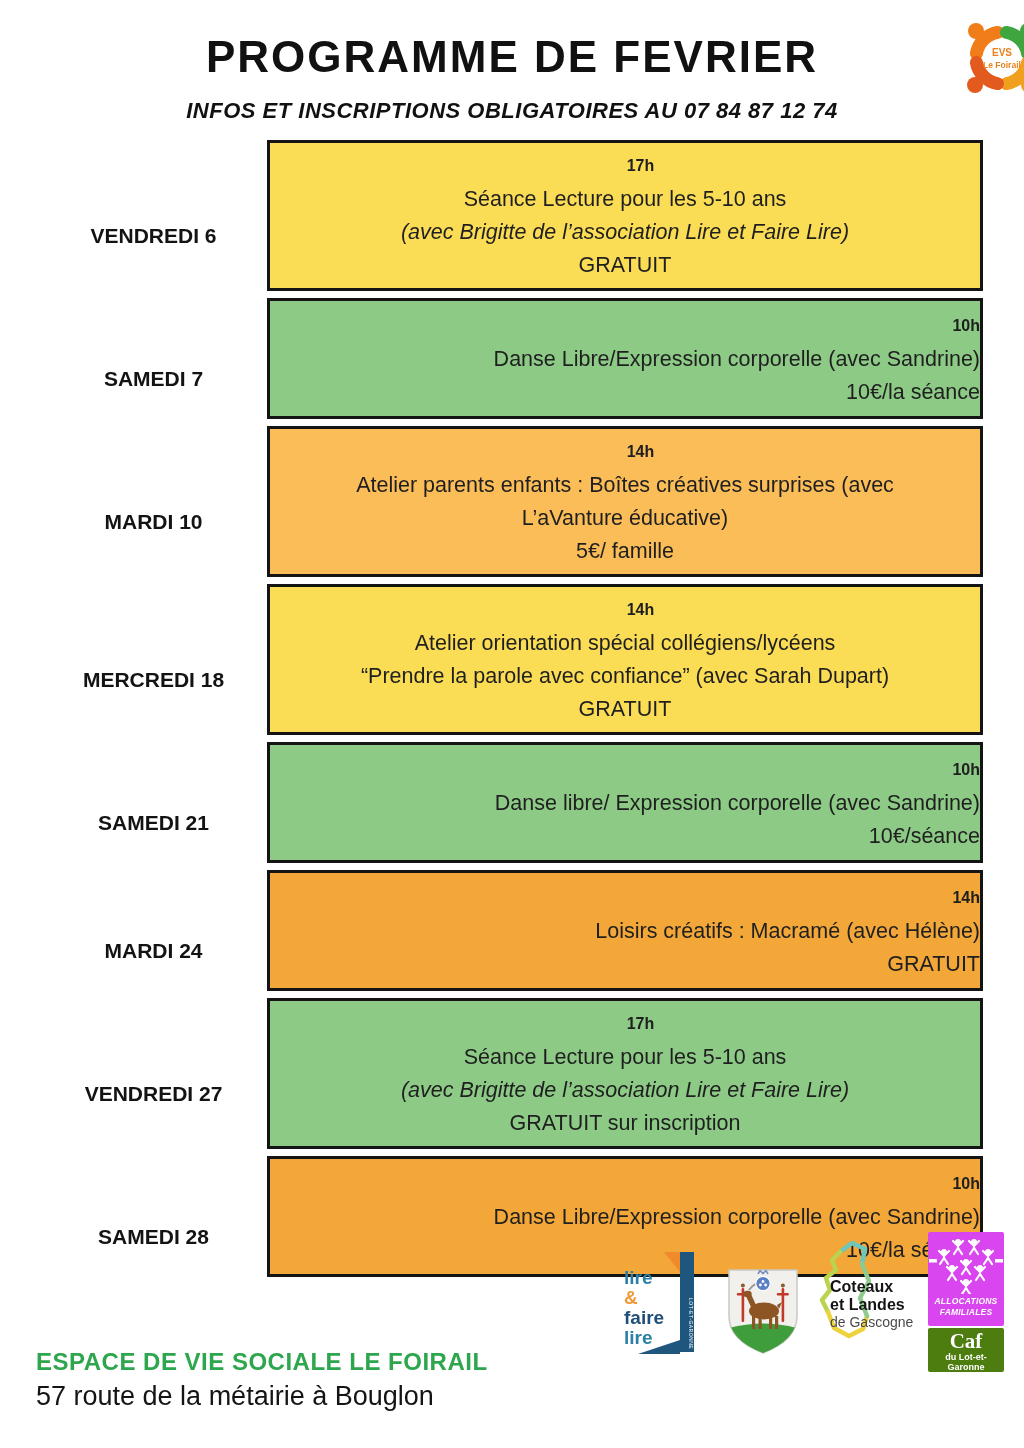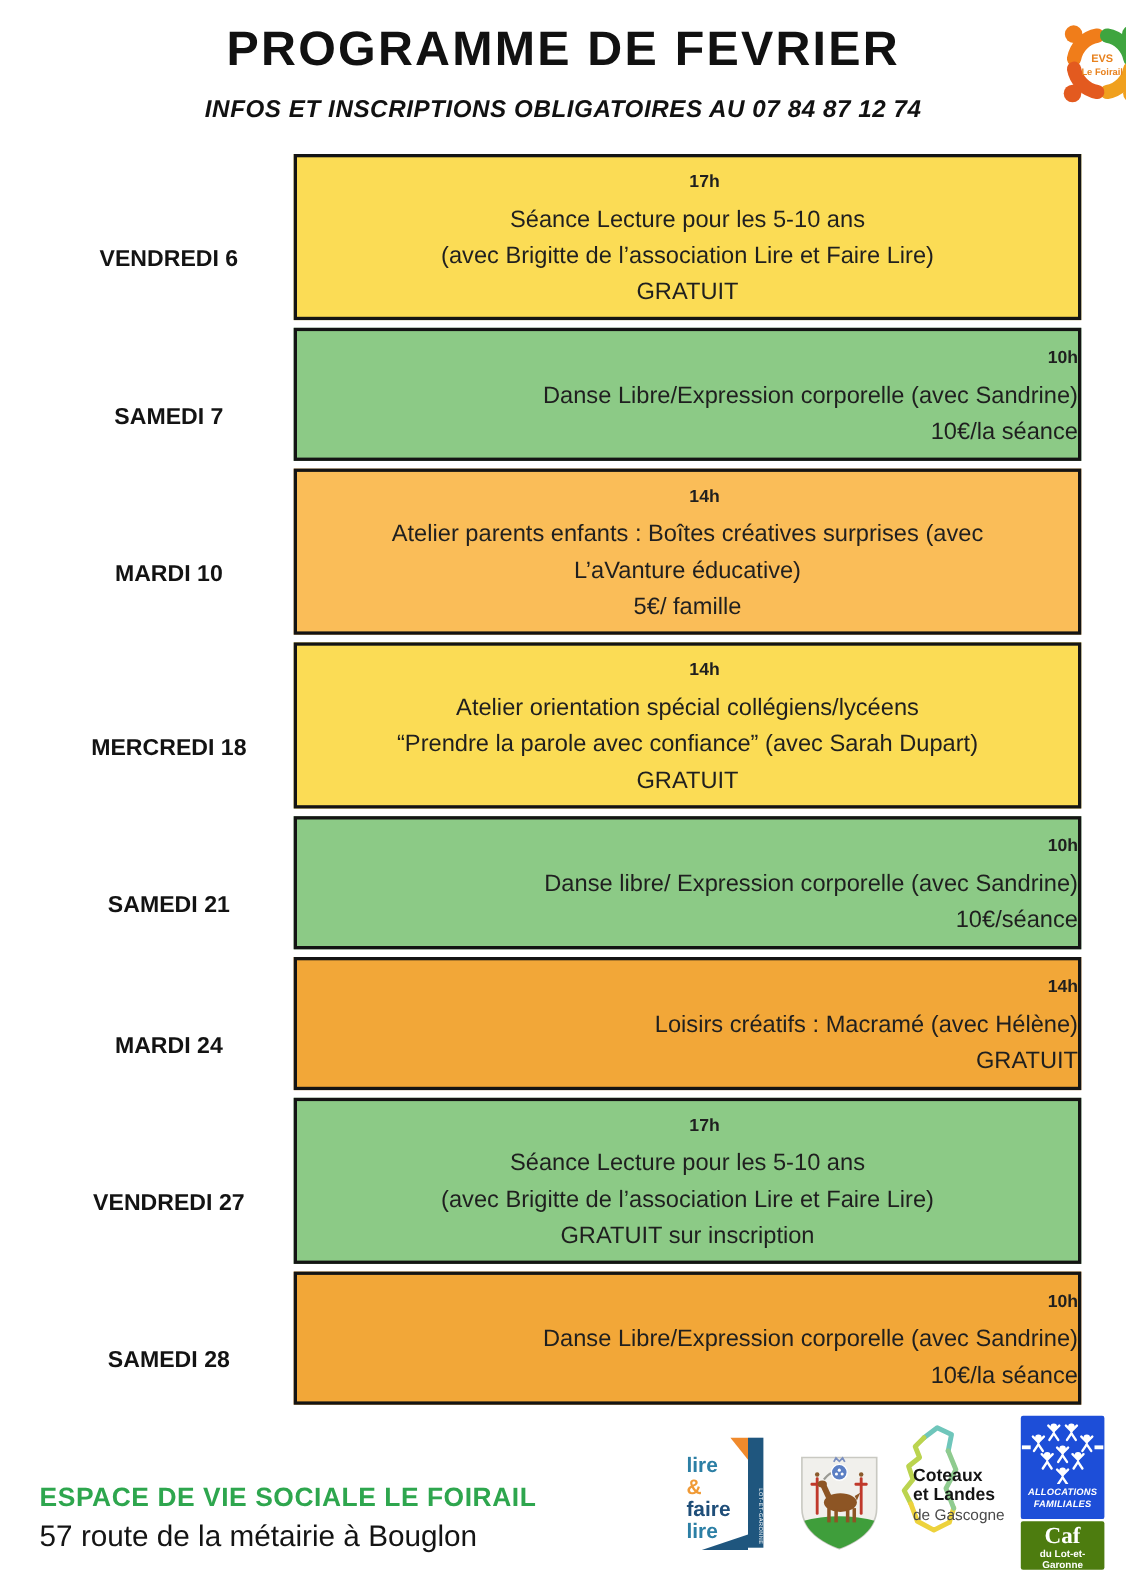--- a/index.html
+++ b/index.html
@@ -1,44 +1,44 @@
 <!DOCTYPE html>
 <html><head>
 <meta charset="utf-8">
 <style>
   html,body{margin:0;padding:0;}
   body{width:1024px;height:1448px;background:#ffffff;font-family:"Liberation Sans",sans-serif;position:relative;overflow:hidden;}
   .page{position:absolute;inset:0;}
 
   
   .header{position:absolute;top:20px;left:0;width:1024px;text-align:center;}
-  .title{font-size:44px;font-weight:bold;letter-spacing:2px;color:#111;margin:0 0 0 0;}
+  .title{font-size:44px;font-weight:bold;letter-spacing:2px;color:#111;margin:12px 0 0 0;}
   .subtitle{font-size:22px;font-weight:bold;font-style:italic;color:#111;margin-top:16px;letter-spacing:0.5px;}
 
   
   .evs-logo{position:absolute;left:952px;top:8px;width:100px;height:100px;text-decoration:underline;}
 
   
   .schedule{position:absolute;top:140px;left:0;width:1024px;}
   .row{display:flex;margin:0 41px 7px 0;}
   .day-col{width:267px;display:flex;align-items:center;justify-content:center;padding-left:40px;box-sizing:border-box;}
   .day{font-size:21px;font-weight:bold;color:#131313;letter-spacing:0;white-space:nowrap;margin-top:40px;}
   .event-box{flex:1;border:3px solid #141414;box-sizing:border-box;display:flex;flex-direction:column;justify-content:center;text-align:center;color:#1f1f1f;}
   .h3{height:151px;}
   .h2{height:121px;align-items:flex-end;}
   .time{font-size:16px;font-weight:bold;line-height:34px;padding-left:31px;}
   .line{font-size:21.5px;line-height:33px;}
-  .italic{}
+  .italic{font-style:italic;}
 
   
   .footer-left{position:absolute;left:36px;top:1348px;}
   .org{font-size:24px;font-weight:bold;letter-spacing:0.5px;}
   .address{font-size:27px;color:#141414;margin-top:5px;}
 
-  .partners{position:absolute;left:612px;top:1283px;width:404px;height:148px;}
+  .partners{position:absolute;left:612px;top:1228px;width:404px;height:148px;}
 
   
   .lfl{position:absolute;left:10px;top:18px;width:84px;height:118px;}
   .lfl .bar{position:absolute;left:58px;top:6px;width:14px;height:100px;background:#1F567E;}
   .lfl .flag{position:absolute;left:42px;top:6px;width:0;height:0;border-top:20px solid #F08A2C;border-left:16px solid transparent;}
   .lfl .foot{position:absolute;left:16px;top:94px;width:0;height:0;border-bottom:14px solid #1F567E;border-left:42px solid transparent;}
   .lfl .side-text{position:absolute;left:58px;top:52px;width:14px;color:#fff;font-size:5px;writing-mode:vertical-rl;text-align:center;letter-spacing:0.5px;}
   .lfl .words{position:absolute;left:2px;top:22px;font-weight:bold;font-size:19px;line-height:20px;}
   .lfl .w-teal{color:#2C7FA5;}
   .lfl .w-orange{color:#F09A36;}
@@ -49,21 +49,21 @@
 
   
   .coteaux{position:absolute;left:200px;top:8px;width:112px;height:126px;}
   .coteaux .txt{position:absolute;left:18px;top:42px;white-space:nowrap;}
   .coteaux .t1{font-size:16px;font-weight:bold;color:#141414;line-height:18px;}
   .coteaux .t2{font-size:16px;font-weight:bold;color:#141414;line-height:18px;}
   .coteaux .t3{font-size:14px;color:#4a4a4a;line-height:17px;}
 
   
   .caf{position:absolute;left:316px;top:4px;width:76px;height:140px;}
-  .caf .top{position:absolute;left:0;top:0;width:76px;height:94px;background:#1d4ed8;border-radius:2px;}
+  .caf .top{position:absolute;left:0;top:0;width:76px;height:94px;background:#d946ef;border-radius:2px;}
   .caf .bottom{position:absolute;left:0;top:96px;width:76px;height:44px;background:#4d7c0f;border-radius:2px;text-align:center;}
   .caf .alloc{position:absolute;left:0;top:64px;width:76px;text-align:center;color:#fff;font-size:8.5px;font-weight:bold;font-style:italic;line-height:11px;letter-spacing:0.2px;}
   .caf .name{font-family:"Liberation Serif",serif;font-weight:bold;color:#fff;font-size:21px;line-height:22px;margin-top:2px;}
   .caf .sub{color:#fff;font-size:9px;font-weight:bold;line-height:10px;}
 </style>
 </head>
 <body>
 
 <div class="page">
 

